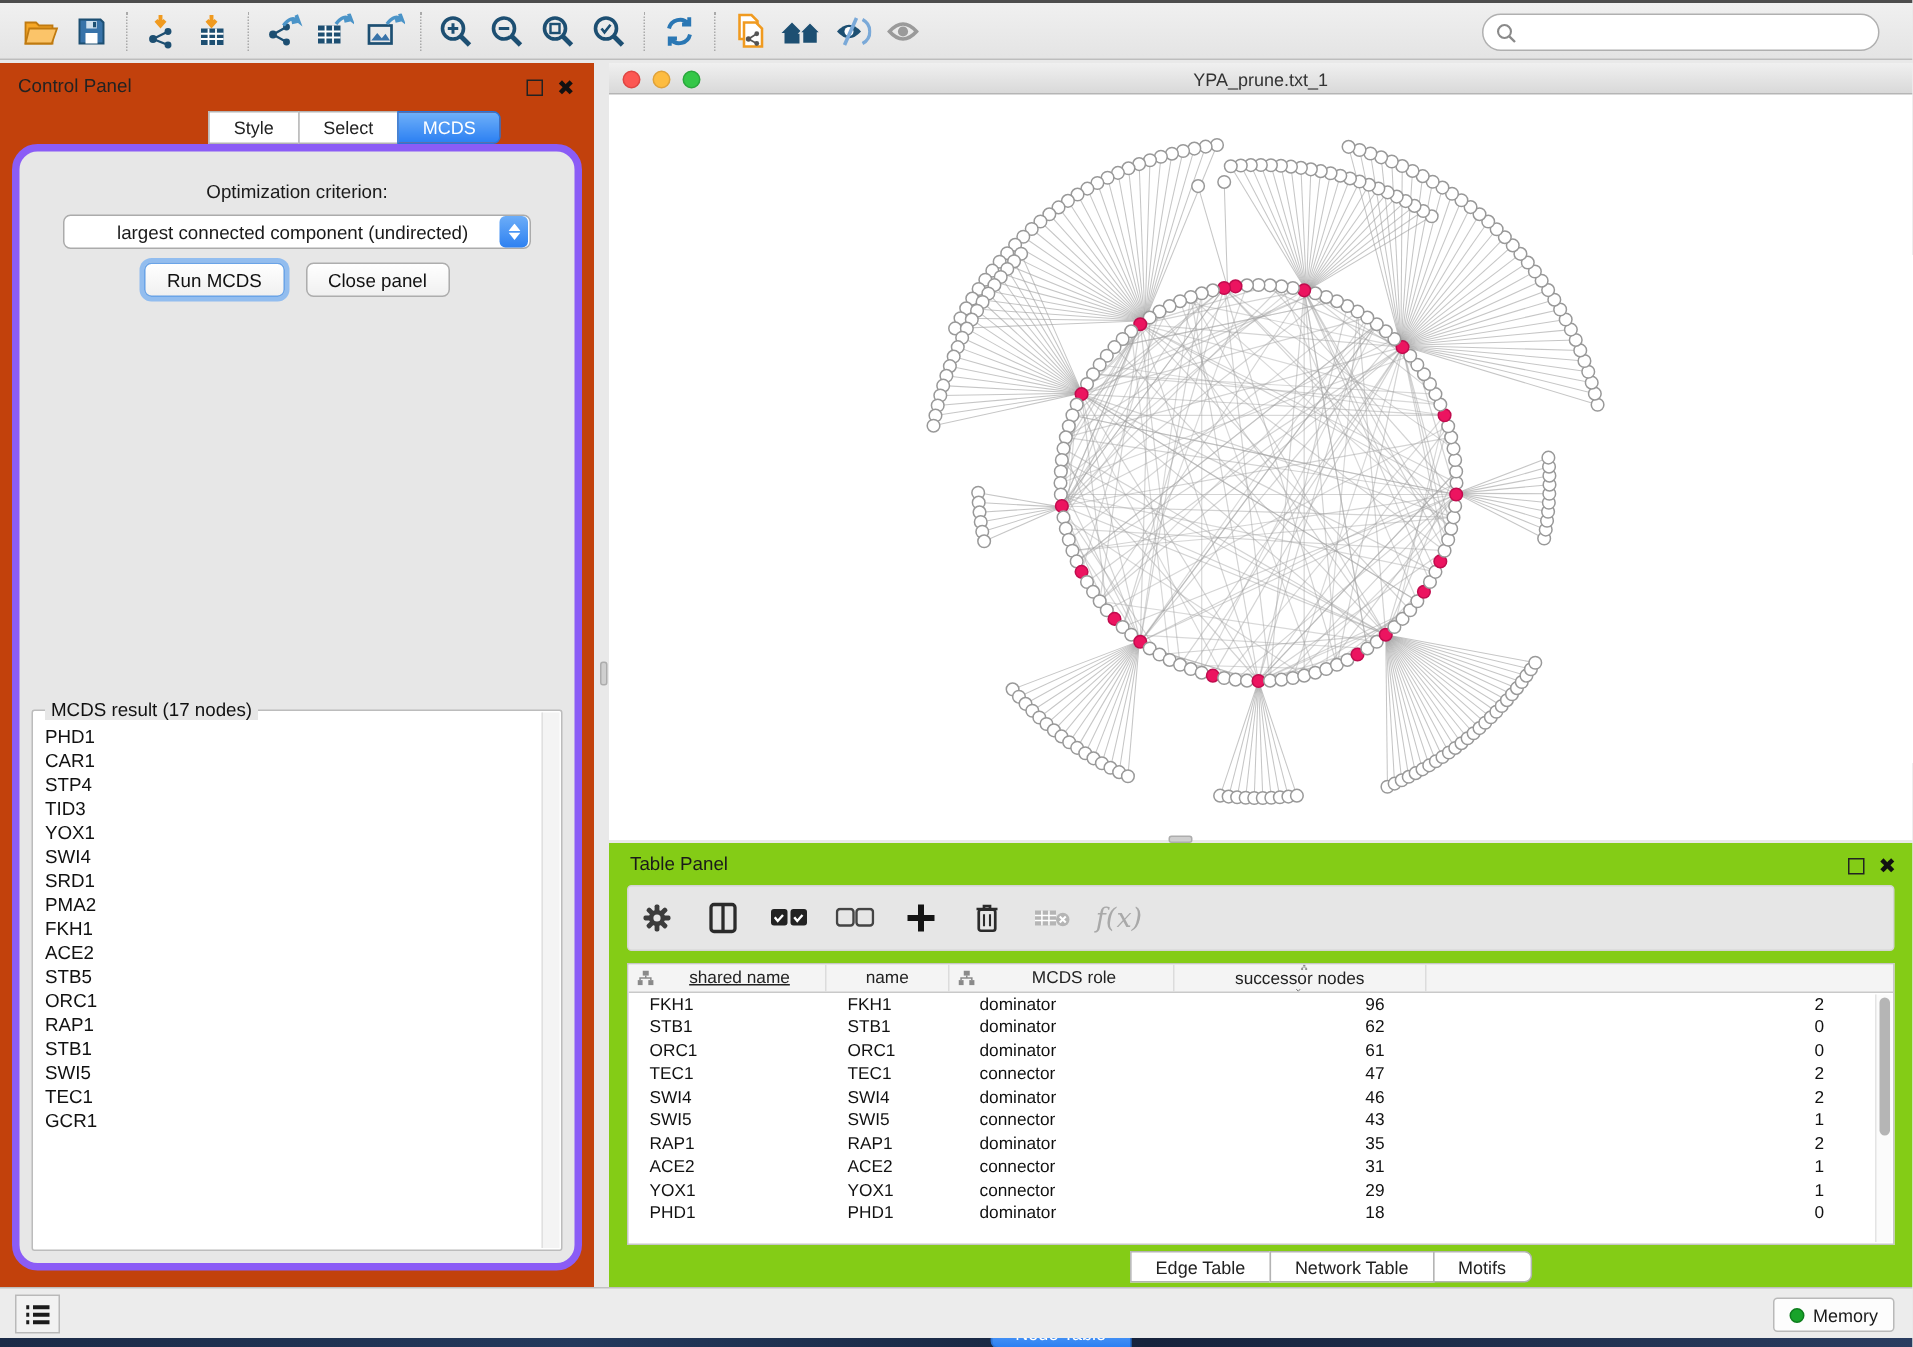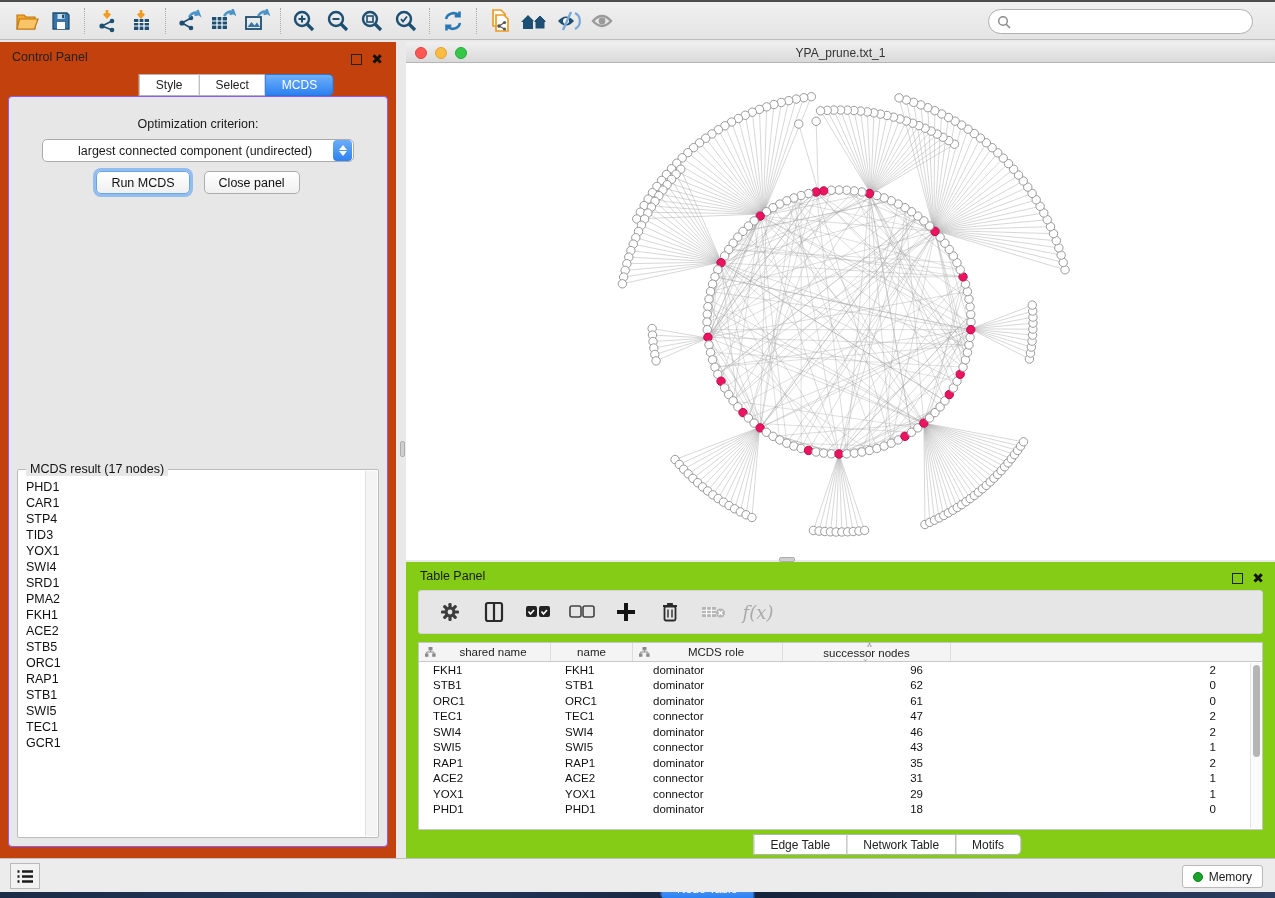--- a/index.html
+++ b/index.html
@@ -22,21 +22,21 @@
   
   #control-panel { left:0; top:42px; width:396px; height:816px; background:#c2410c; }
   #cp-title { position:absolute; left:12px; top:8px; font-size:12.5px; color:#222; }
   .win-float { width:11px; height:11px; border:1.6px solid #222; display:inline-block; }
   .win-close { font-size:14px; font-weight:bold; color:#111; line-height:11px; }
   #cp-tabs { position:absolute; top:32px; left:50%; transform:translateX(-50%); display:flex; }
   .seg-btn { height:22px; padding:0 16px; background:#fff; border:1px solid #b3b3b3; font-size:12px; display:flex; align-items:center; margin-left:-1px; color:#222; }
   .seg-btn:first-child { border-radius:5px 0 0 5px; margin-left:0;margin-top:44px; }
   .seg-btn:last-child { border-radius:0 5px 5px 0; }
   .seg-btn.active { background:linear-gradient(180deg,#6fb0f9,#2c80f2); border-color:#2a74d8; color:#fff; }
-  #cp-inner { position:absolute; left:8px; top:54px; right:8px; bottom:11px; background:#e7e7e7; border:1px solid #8b5cf6; border-radius:4px; }
+  #cp-inner { position:absolute; left:8px; top:54px; right:8px; bottom:11px; background:#e7e7e7; border:5px solid #8b5cf6; border-radius:17px; }
   #opt-label { position:absolute; top:20px; width:100%; text-align:center; font-size:12.5px; }
   #criterion-select { position:absolute; top:42px; left:50%; transform:translateX(-50%); width:312px; height:23px; background:#fff; border:1px solid #ababab; border-radius:5px; display:flex; align-items:center;padding-left:26px; }
   #criterion-select .val { flex:1; font-size:12.5px; padding-left:9px; white-space:nowrap; }
   #criterion-select .stepper { width:19px; height:21px; border-radius:4px; margin-right:1px; background:linear-gradient(180deg,#6cadf8,#2e81f1); display:flex; flex-direction:column; align-items:center; justify-content:center; gap:1px; }
   #criterion-select .stepper svg { display:block; }
   #cp-buttons { position:absolute; top:74px; width:100%; display:flex; justify-content:center; gap:14px; }
   .push-btn { height:23px; padding:0 14px; font-size:12.5px; background:linear-gradient(180deg,#ffffff,#f0f0f0); border:1px solid #adadad; border-radius:5px; color:#111; }
   .push-btn.focused { box-shadow:0 0 0 3px rgba(77,154,245,.55); border-color:#6aa4e8; }
   #mcds-fieldset { position:absolute; left:8px; right:8px; top:372px; bottom:8px; border:1px solid #bcbcbc; border-radius:2px; background:#fff; }
   #mcds-legend { position:absolute; top:-8px; left:8px; background:#e7e7e7; padding:0 4px; font-size:12.5px; color:#111; }
@@ -49,31 +49,31 @@
   #net-titlebar { position:absolute; left:0; top:0; width:100%; height:21px; background:linear-gradient(180deg,#f0f0f0,#d9d9d9); border-bottom:1px solid #b5b5b5; }
   .light { position:absolute; top:5px; width:12px; height:12px; border-radius:50%; }
   #net-title { position:absolute; top:4px; width:100%; text-align:center; font-size:12px; color:#333; }
   #net-canvas { position:absolute; left:0; top:21px; width:869px; height:497px; }
   .grip-v { left:400px; top:441px; width:5px; height:16px; background:#cfcfcf; border:1px solid #adadad; border-radius:2px; }
   .grip-h { left:779px; top:557px; width:16px; height:5px; background:#cfcfcf; border:1px solid #adadad; border-radius:2px; }
 
   
   #table-panel { left:406px; top:562px; width:869px; height:296px; background:#84cc16; }
   #tp-title { position:absolute; left:14px; top:7px; font-size:12.5px; }
-  #tp-toolbar { position:absolute; left:12px; right:12px; top:28px; height:44px; background:#e6e6e6; border:1px solid #d4d4d4; border-radius:3px; display:flex; align-items:center; gap:14px; padding-left:16px; }
+  #tp-toolbar { position:absolute; left:12px; right:12px; top:28px; height:44px; background:#e6e6e6; border:1px solid #d4d4d4; border-radius:3px; display:flex; align-items:center; gap:14px; padding-left:4px; }
   .tp-ic { width:30px; height:30px; display:flex; align-items:center; justify-content:center; }
   #tbl { position:absolute; left:12px; right:12px; top:80px; height:188px; background:#fff; border:1px solid #c6c6c6; overflow:hidden; }
   #tbl-head { display:flex; height:19px; background:#f4f4f4; border-bottom:1px solid #c9c9c9; }
   .th { display:flex; align-items:center; font-size:11.5px; color:#222; border-right:1px solid #dcdcdc; position:relative; }
   .th .lbl { flex:1; text-align:center; }
   .th svg { margin-left:6px; }
   .tr { display:flex; height:15.5px; align-items:center; }
   .td { font-size:11.5px; color:#111; }
   .c0{width:132px; padding-left:14px;} .c1{width:82px; padding-left:14px;} .c2{width:150px; padding-left:20px;} .c3{width:168px; text-align:right; padding-right:28px;} .c4{width:283px; text-align:right; padding-right:18px;}
-  .h0{width:132px;} .h1{width:82px;} .h2{width:150px;} .h3{width:168px;flex-direction:column;} .h4{flex:1; border-right:none;}
+  .h0{width:132px;text-decoration:underline;} .h1{width:82px;} .h2{width:150px;} .h3{width:168px;flex-direction:column;} .h4{flex:1; border-right:none;}
   .h4 .lbl { flex:none; margin-left:50px; }
   #tbl-scroll { position:absolute; top:20px; right:1px; bottom:1px; width:11px; background:#fbfbfb; border-left:1px solid #e4e4e4; }
   #tbl-thumb { position:absolute; top:2px; left:1.5px; width:7px; height:92px; background:#b5b5b5; border-radius:4px; }
   #tp-tabs { position:absolute; top:272px; left:50%; transform:translateX(-50%); display:flex; }
   #tp-tabs .seg-btn { height:21px; }
 
   
   #status-bar { left:0; top:858px; width:1275px; height:34px; background:#ececec; border-top:1px solid #c0c0c0; }
   #menu-btn { position:absolute; left:10px; top:4px; width:30px; height:26px; background:#f2f2f2; border:1px solid #b9b9b9; display:flex; align-items:center; justify-content:center; }
   #memory-btn { position:absolute; right:12px; top:6px; height:23px; padding:0 10px; background:#fdfdfd; border:1px solid #b9b9b9; border-radius:3px; display:flex; align-items:center; gap:6px; font-size:12px; }

